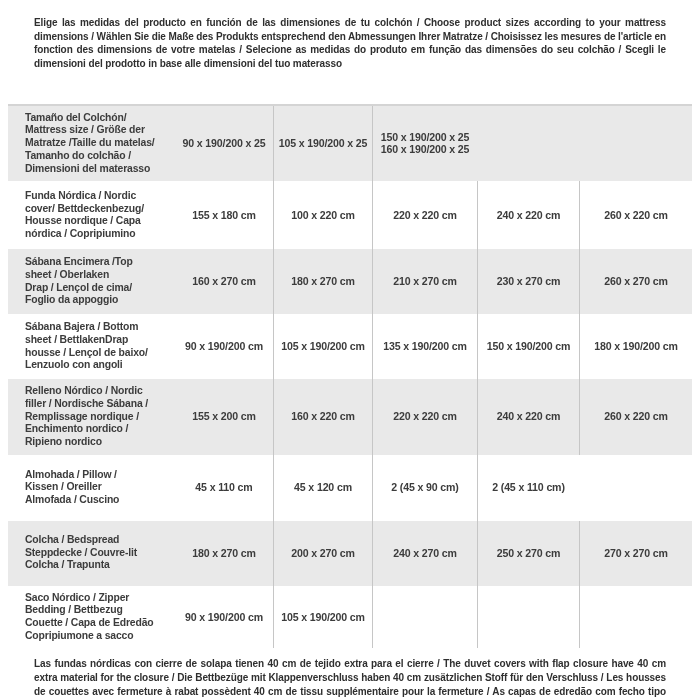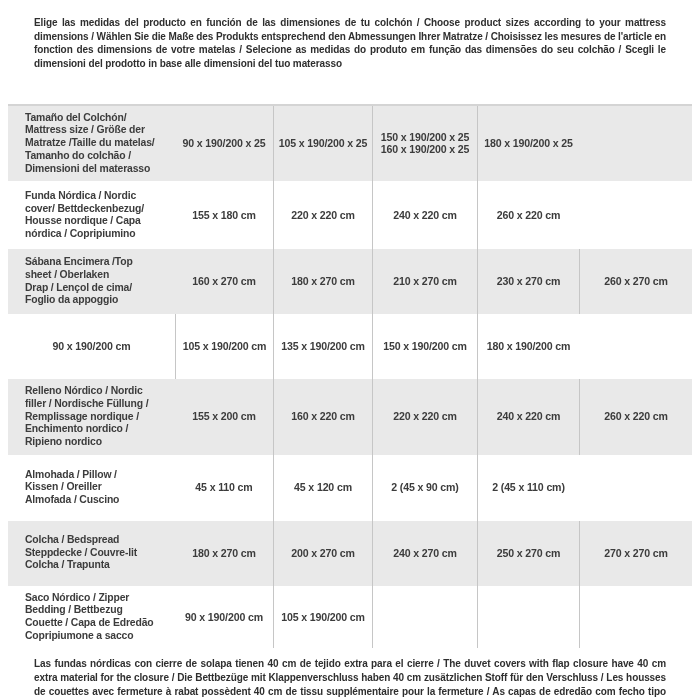--- a/index.html
+++ b/index.html
@@ -50,57 +50,61 @@
     <div class="row r0">
       <div class="cell label">Tamaño del Colchón/
 Mattress size / Größe der
 Matratze /Taille du matelas/
 Tamanho do colchão /
 Dimensioni del materasso</div>
       <div class="cell v1">90 x 190/200 x 25</div>
       <div class="cell v2">105 x 190/200 x 25</div>
       <div class="cell v4">150 x 190/200 x 25
 160 x 190/200 x 25</div>
-      <div class="cell v5">180 x 190/200 x 25</div>
     </div>
 
     <div class="row r1">
       <div class="cell label">Funda Nórdica /  Nordic
 cover/ Bettdeckenbezug/
 Housse nordique  / Capa
 nórdica / Copripiumino</div>
       <div class="cell v1">155 x 180 cm</div>
+      <div class="cell v2">100 x 220 cm</div>
       <div class="cell v3">220 x 220 cm</div>
       <div class="cell v4">240 x 220 cm</div>
       <div class="cell v5">260 x 220 cm</div>
     </div>
 
     <div class="row r2">
       <div class="cell label">Sábana Encimera /Top
 sheet / Oberlaken
 Drap / Lençol de cima/
 Foglio da appoggio</div>
       <div class="cell v1">160 x 270 cm</div>
       <div class="cell v2">180 x 270 cm</div>
       <div class="cell v3">210 x 270 cm</div>
       <div class="cell v4">230 x 270 cm</div>
       <div class="cell v5">260 x 270 cm</div>
     </div>
 
     <div class="row r3">
+      <div class="cell label">Sábana Bajera / Bottom
+sheet / BettlakenDrap
+housse / Lençol de baixo/
+Lenzuolo con angoli</div>
       <div class="cell v1">90 x 190/200 cm</div>
       <div class="cell v2">105 x 190/200 cm</div>
       <div class="cell v3">135 x 190/200 cm</div>
       <div class="cell v4">150 x 190/200 cm</div>
       <div class="cell v5">180 x 190/200 cm</div>
     </div>
 
     <div class="row r4">
       <div class="cell label">Relleno Nórdico / Nordic
-filler / Nordische Füllung /
+filler / Nordische Sábana /
 Remplissage nordique /
 Enchimento nordico /
 Ripieno nordico</div>
       <div class="cell v1">155 x 200 cm</div>
       <div class="cell v2">160 x 220 cm</div>
       <div class="cell v3">220 x 220 cm</div>
       <div class="cell v4">240 x 220 cm</div>
       <div class="cell v5">260 x 220 cm</div>
     </div>
 

